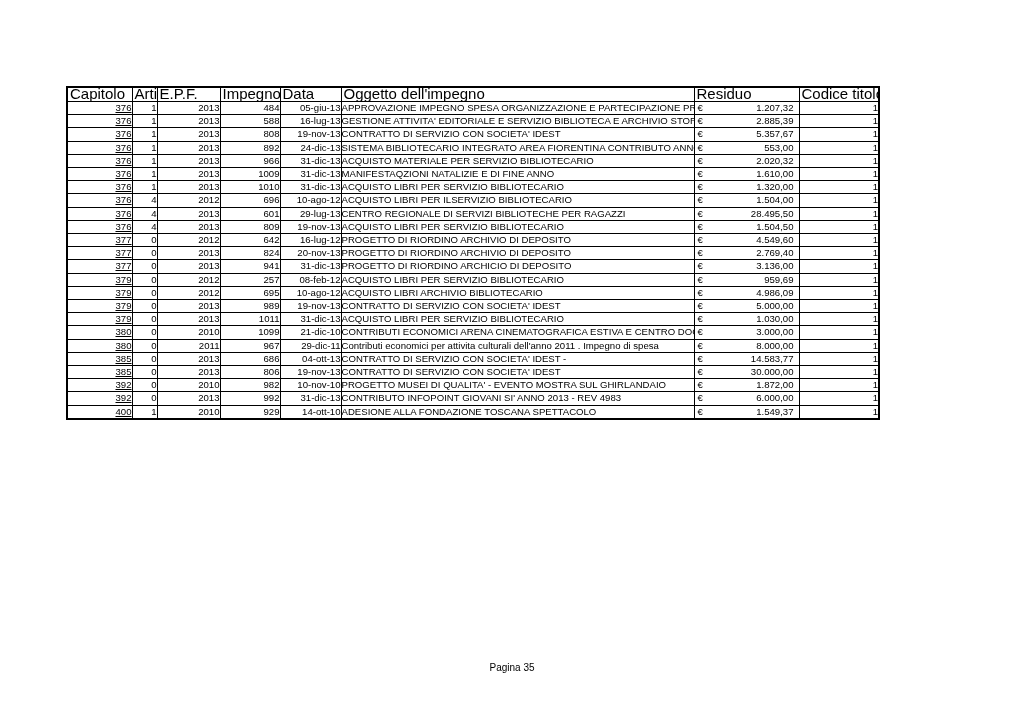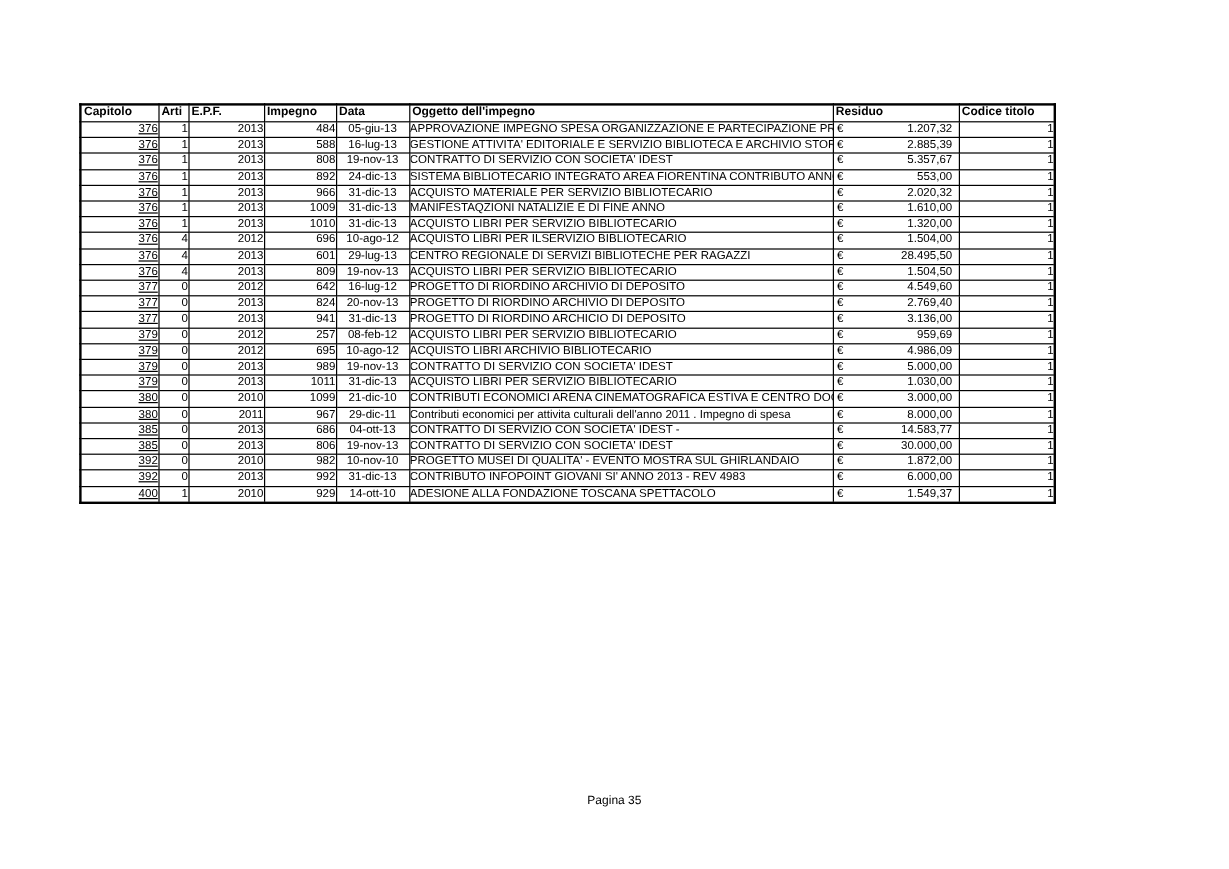--- a/index.html
+++ b/index.html
@@ -31,32 +31,32 @@
   table.impegni td {
     border: 1px solid #000;
     padding: 0;
     font-size: 9.6px;
     line-height: 12.2px;
     overflow: hidden;
     vertical-align: bottom;
     white-space: nowrap;
   }
   table.impegni thead th {
-    font-weight: bold;
+    font-weight: normal;
     text-align: left;
     vertical-align: middle;
     height: 13px;
     padding-left: 2px;
-    font-size: 10px;
+    font-size: 15px;
   }
   td.c-capitolo { text-align: right; padding-right: 8px; text-decoration: underline; }
   td.c-arti     { text-align: right; padding-right: 4px; }
   td.c-epf      { text-align: right; padding-right: 10px; }
   td.c-impegno  { text-align: right; padding-right: 8px; margin-left: 12px; }
-  td.c-data     { text-align: center; padding-right: 2px; }
+  td.c-data     { text-align: right; padding-right: 2px; }
   td.c-oggetto  { text-align: left; padding-left: 1px; white-space: pre; }
   td.c-codice   { text-align: right; padding-right: 3px; }
   td.c-residuo .money {
     display: flex;
     justify-content: space-between;
     align-items: flex-end;
     padding: 0 5px 0 3px;
   }
   .page-footer {
     position: absolute;

